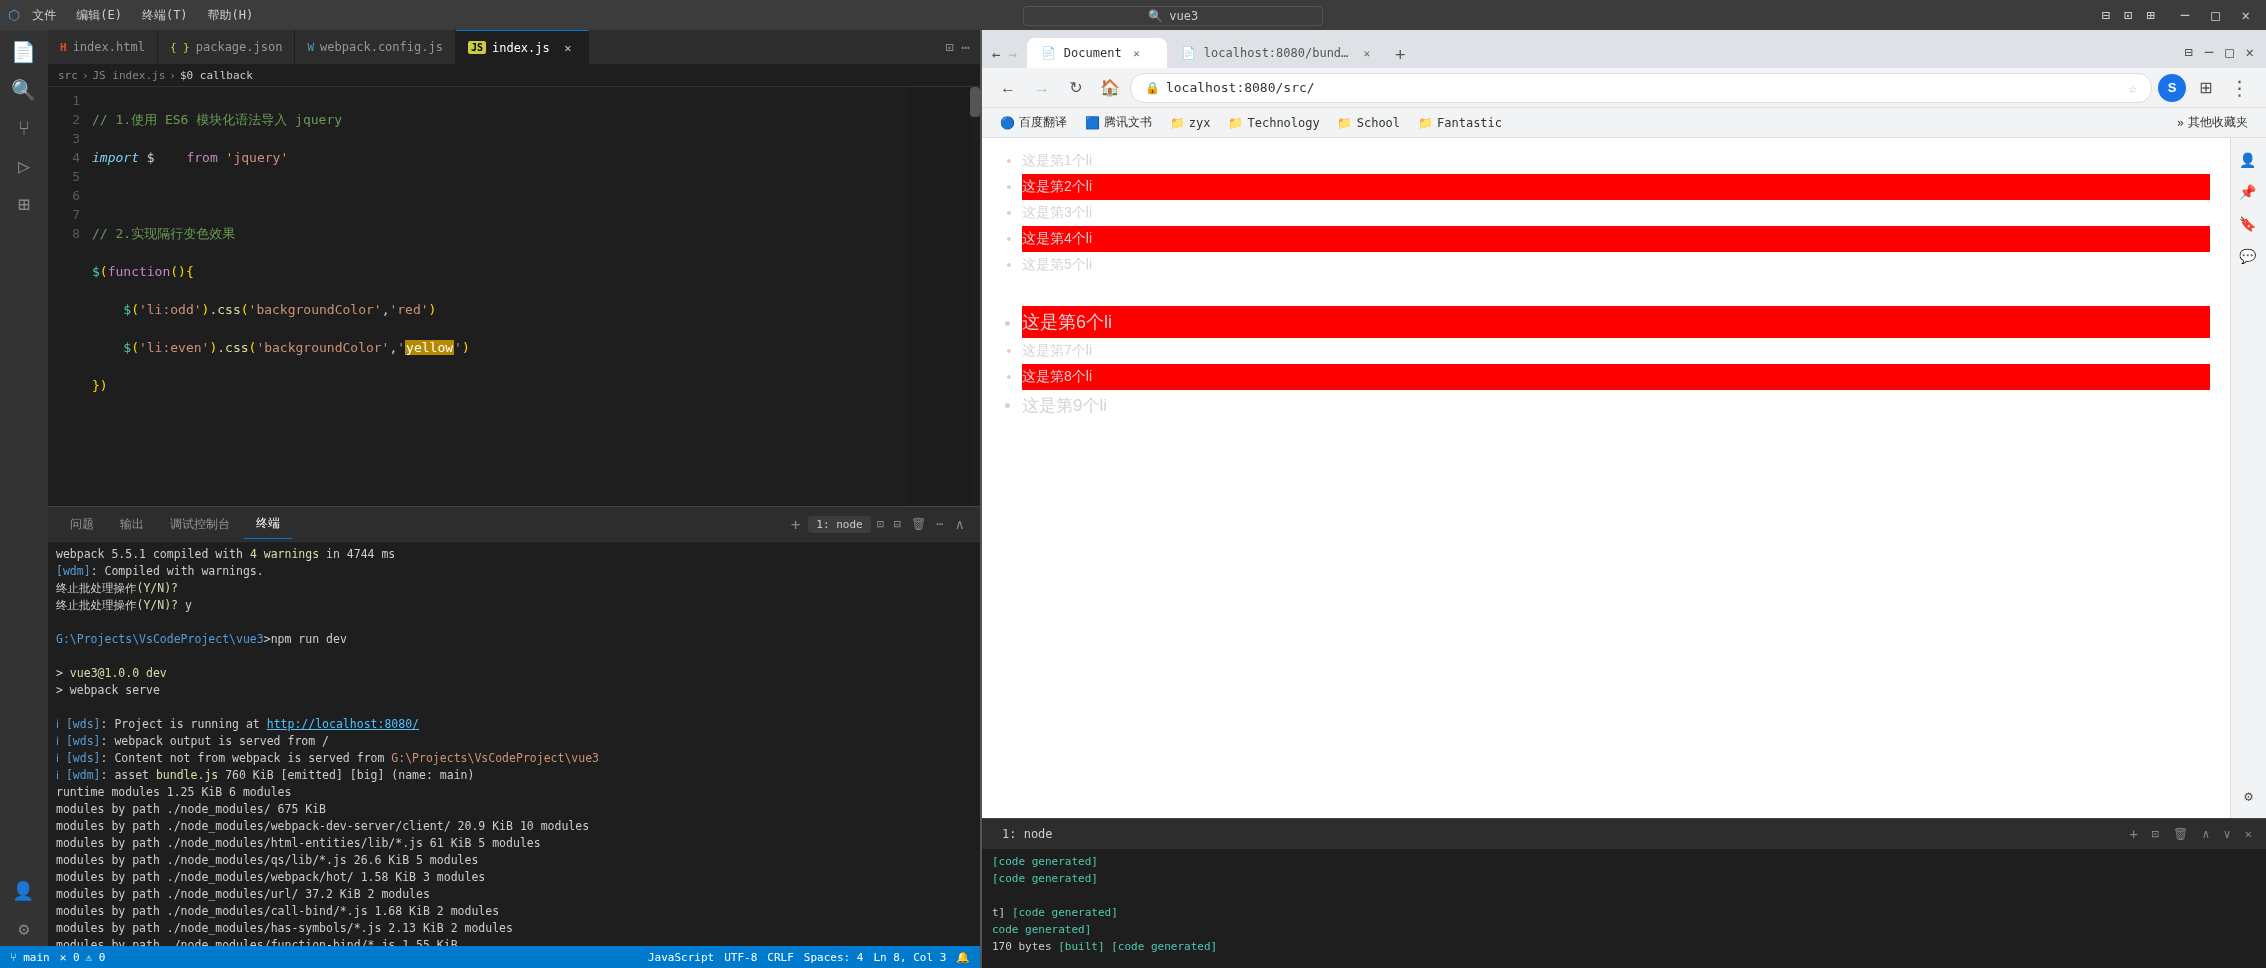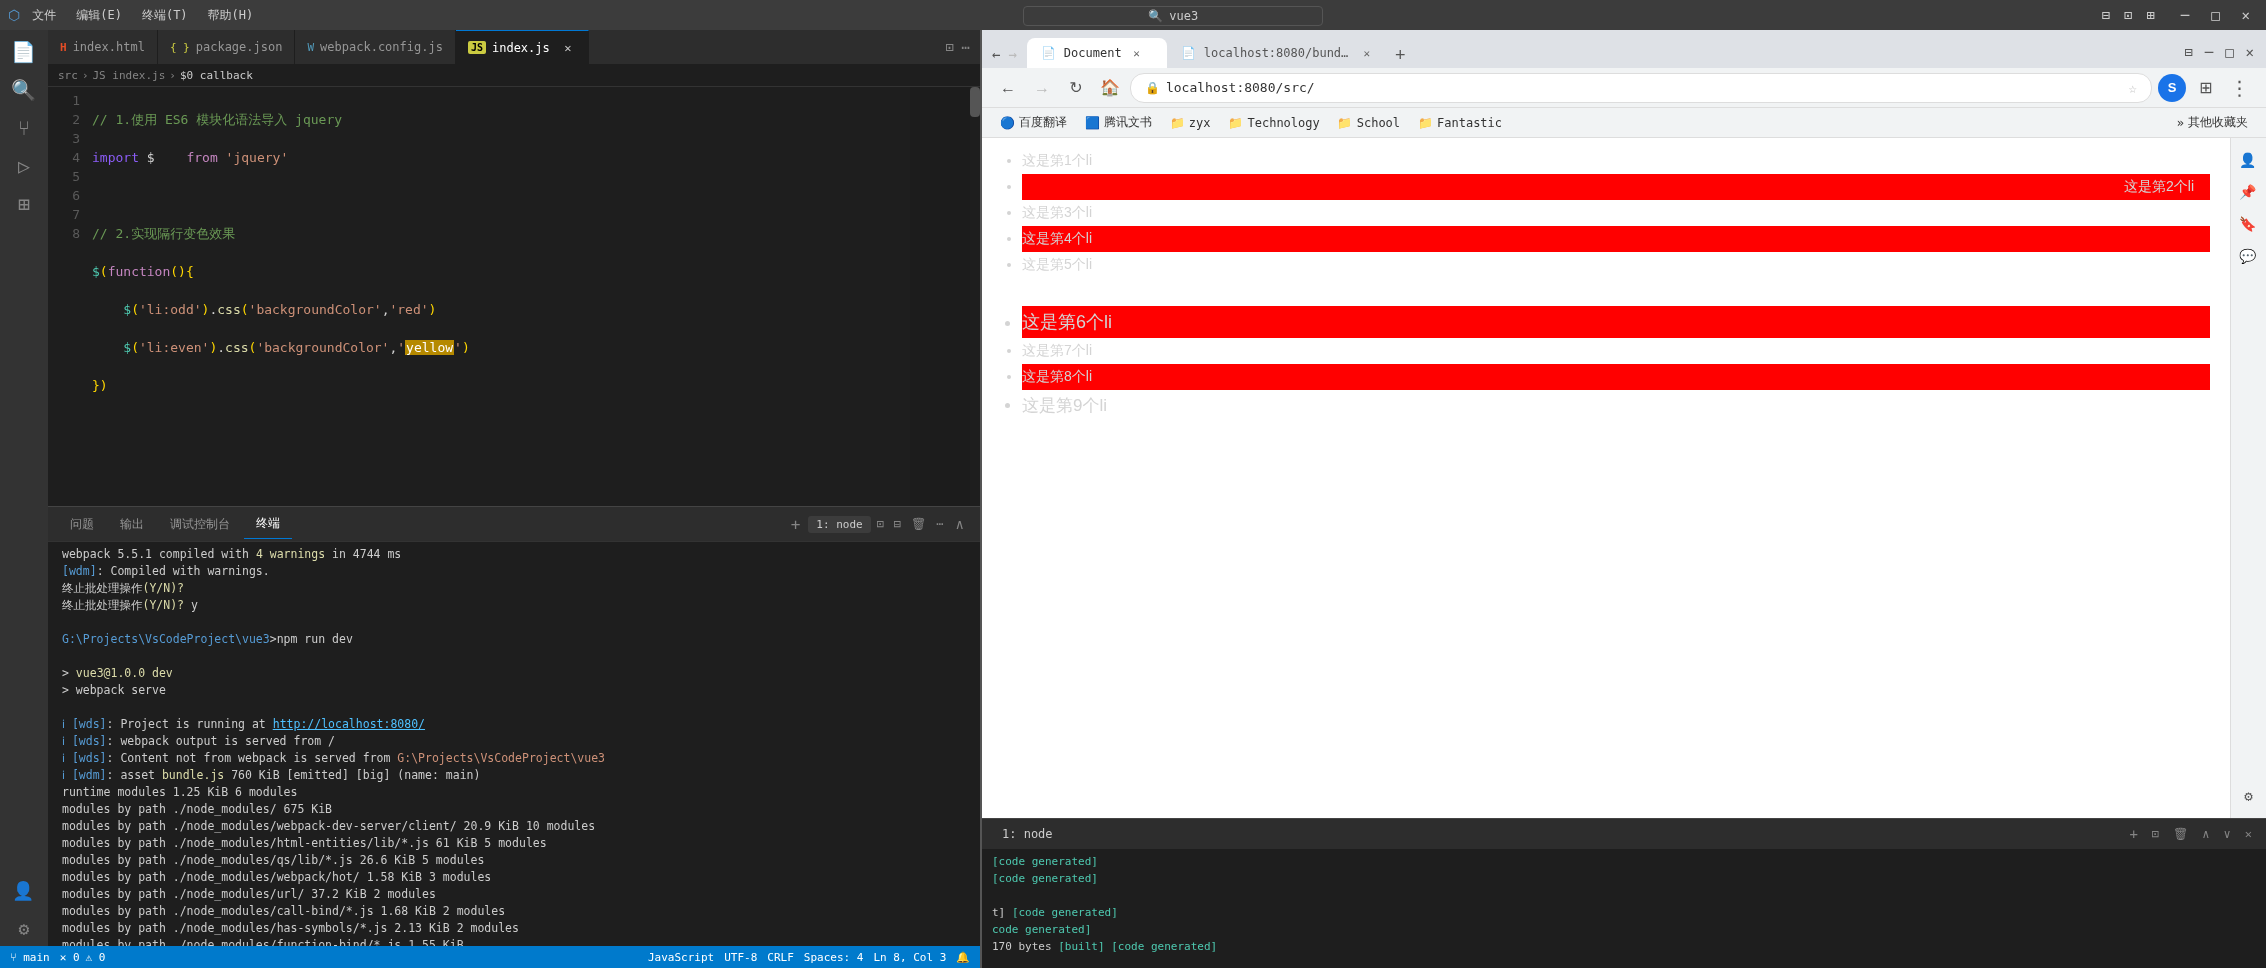--- a/index.html
+++ b/index.html
@@ -103,21 +103,21 @@
               <div>2</div>
               <div>3</div>
               <div>4</div>
               <div>5</div>
               <div>6</div>
               <div>7</div>
               <div>8</div>
             </div>
             <div style="flex:1;font-size:13px;line-height:19px;padding:4px 0 4px 4px;overflow:auto;font-family:Consolas,monospace;white-space:pre;">
 <div><span style="color:#6a9955;">// 1.使用 ES6 模块化语法导入 jquery</span></div>
-<div><span style="color:#8b5cf6;">import</span><span style="color:#d4d4d4;"> $ </span><span style="color:#c586c0;margin-left:24px;">from</span><span style="color:#d4d4d4;"> </span><span style="color:#ce9178;">'jquery'</span></div>
+<div><span style="color:#7dd3fc;font-style:italic;">import</span><span style="color:#d4d4d4;"> $ </span><span style="color:#c586c0;margin-left:24px;">from</span><span style="color:#d4d4d4;"> </span><span style="color:#ce9178;">'jquery'</span></div>
 <div> </div>
 <div><span style="color:#6a9955;">// 2.实现隔行变色效果</span></div>
 <div><span style="color:#4ec9b0;">$</span><span style="color:#ffd700;">(</span><span style="color:#c586c0;">function</span><span style="color:#ffd700;">(){</span></div>
 <div>    <span style="color:#4ec9b0;">$</span><span style="color:#ffd700;">(</span><span style="color:#ce9178;">'li:odd'</span><span style="color:#ffd700;">)</span><span style="color:#d4d4d4;">.</span><span style="color:#dcdcaa;">css</span><span style="color:#ffd700;">(</span><span style="color:#ce9178;">'backgroundColor'</span><span style="color:#d4d4d4;">,</span><span style="color:#ce9178;">'red'</span><span style="color:#ffd700;">)</span></div>
 <div>    <span style="color:#4ec9b0;">$</span><span style="color:#ffd700;">(</span><span style="color:#ce9178;">'li:even'</span><span style="color:#ffd700;">)</span><span style="color:#d4d4d4;">.</span><span style="color:#dcdcaa;">css</span><span style="color:#ffd700;">(</span><span style="color:#ce9178;">'backgroundColor'</span><span style="color:#d4d4d4;">,</span><span style="color:#ce9178;">'<span style="background:#b58900;color:#fff;padding:0 1px;">yellow</span>'</span><span style="color:#ffd700;">)</span></div>
 <div><span style="color:#ffd700;">})</span></div>
             </div>
             <div style="width:60px;background:#1a1a1a;opacity:0.5;flex-shrink:0;"></div>
             <div style="width:10px;background:#1e1e1e;flex-shrink:0;">
               <div style="width:10px;height:30px;background:#555;margin-top:0;border-radius:4px;"></div>
@@ -134,21 +134,21 @@
               <div style="flex:1;"></div>
               <span style="cursor:pointer;color:#858585;font-size:16px;padding:2px 6px;">+</span>
               <span style="cursor:pointer;color:#ccc;font-size:11px;padding:2px 8px;background:#3c3c3c;border-radius:3px;">1: node</span>
               <span style="cursor:pointer;color:#858585;font-size:12px;padding:2px 4px;">⊡</span>
               <span style="cursor:pointer;color:#858585;font-size:12px;padding:2px 4px;">⊟</span>
               <span style="cursor:pointer;color:#858585;font-size:12px;padding:2px 4px;">🗑</span>
               <span style="cursor:pointer;color:#858585;font-size:12px;padding:2px 4px;">⋯</span>
               <span style="cursor:pointer;color:#858585;font-size:14px;padding:2px 6px;">∧</span>
             </div>
 
-            <div style="flex:1;overflow:auto;padding:4px 14px;font-size:11.5px;line-height:17px;color:#cccccc;font-family:Consolas,monospace;">
+            <div style="flex:1;overflow:auto;padding:4px 8px;font-size:11.5px;line-height:17px;color:#cccccc;font-family:Consolas,monospace;">
               <div>webpack 5.5.1 compiled with <span style="color:#dcdcaa;">4 warnings</span> in 4744 ms</div>
               <div><span style="color:#569cd6;">[wdm]</span>: Compiled with warnings.</div>
               <div>终止批处理操作<span style="color:#dcdcaa;">(Y/N)?</span></div>
               <div>终止批处理操作<span style="color:#dcdcaa;">(Y/N)?</span> y</div>
               <div>&nbsp;</div>
               <div><span style="color:#569cd6;">G:\Projects\VsCodeProject\vue3</span>&gt;npm run dev</div>
               <div>&nbsp;</div>
               <div>&gt; <span style="color:#dcdcaa;">vue3@1.0.0 dev</span></div>
               <div>&gt; webpack serve</div>
               <div>&nbsp;</div>
@@ -262,21 +262,21 @@
           <span>»</span>
           <span>其他收藏夹</span>
         </div>
       </div>
 
       <div style="flex:1;display:flex;overflow:hidden;">
 
         <div style="flex:1;background:#fff;overflow:auto;padding:10px 20px;">
           <ul style="list-style:disc;padding-left:20px;font-family:Arial,sans-serif;">
             <li style="padding:4px 0;font-size:14px;"><span>这是第1个li</span></li>
-            <li style="padding:4px 16px;font-size:14px;background:red;text-align:right;"><span>这是第2个li</span></li>
+            <li style="padding:4px 0;font-size:14px;background:red;"><span>这是第2个li</span></li>
             <li style="padding:4px 0;font-size:14px;"><span>这是第3个li</span></li>
             <li style="padding:4px 0;font-size:14px;background:red;"><span>这是第4个li</span></li>
             <li style="padding:4px 0;font-size:14px;"><span>这是第5个li</span></li>
             <li style="padding:4px 0;font-size:18px;background:red;margin-top:28px;"><span>这是第6个li</span></li>
             <li style="padding:4px 0;font-size:14px;"><span>这是第7个li</span></li>
             <li style="padding:4px 0;font-size:14px;background:red;"><span>这是第8个li</span></li>
             <li style="padding:4px 0;font-size:17px;"><span>这是第9个li</span></li>
           </ul>
         </div>
 

